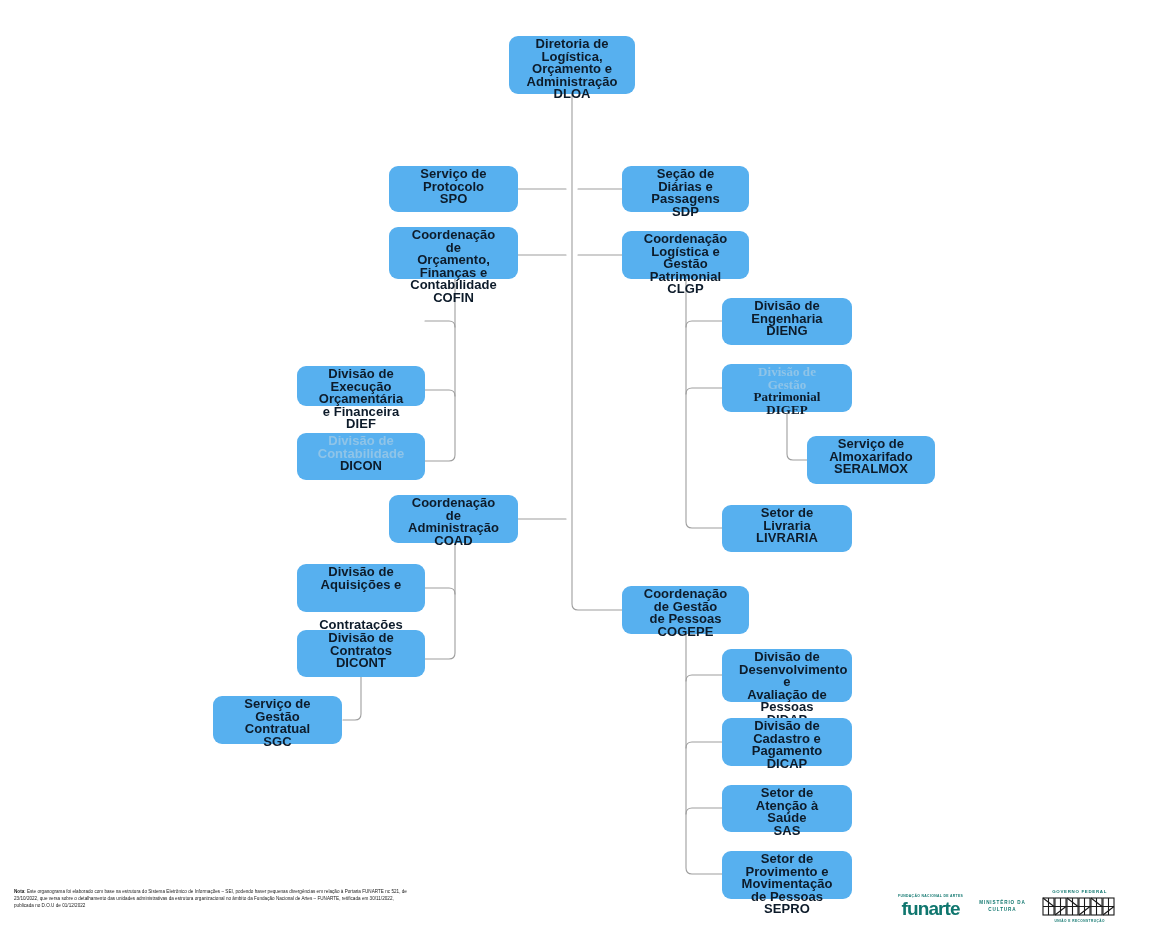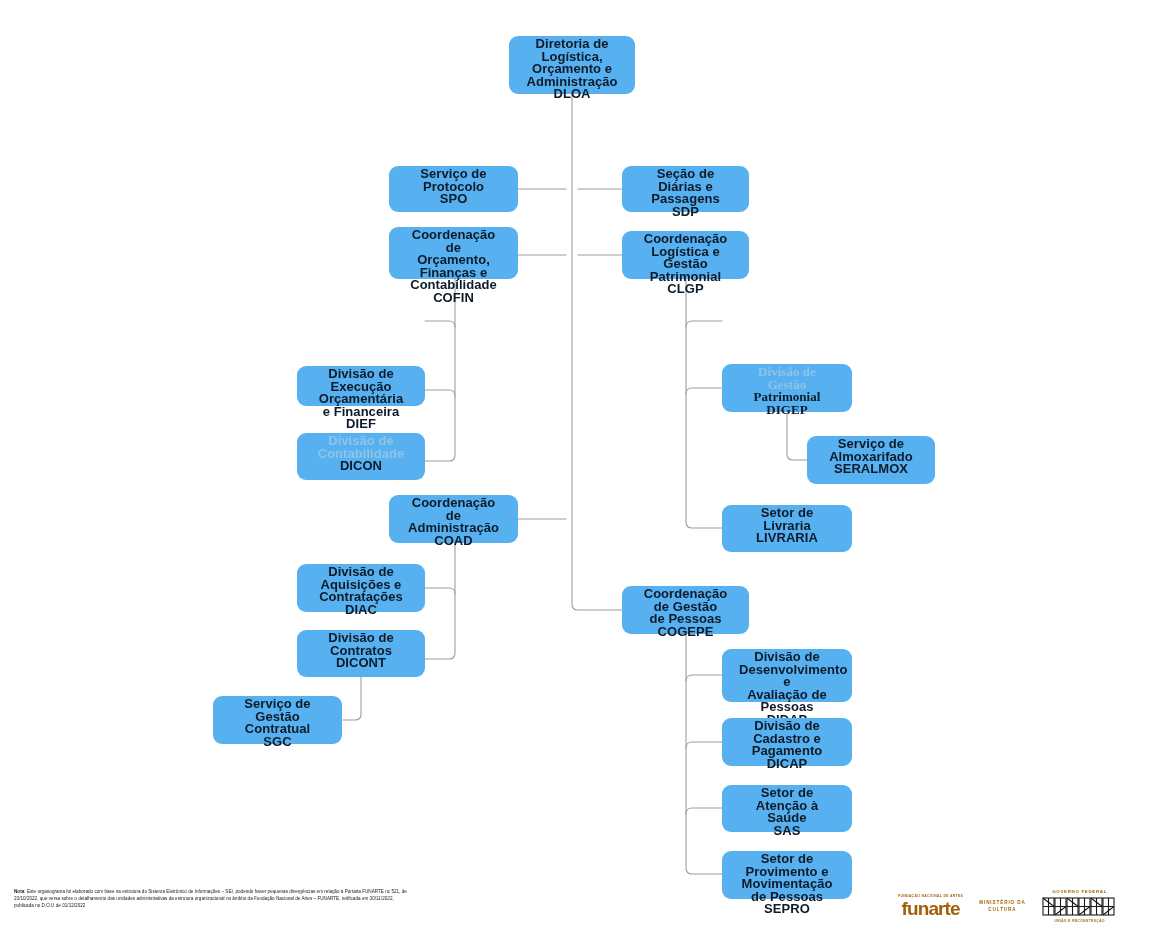--- a/index.html
+++ b/index.html
@@ -66,21 +66,21 @@
     position: absolute;
     left: 898px;
     top: 884px;
     width: 240px;
     height: 44px;
     display: flex;
     align-items: center;
     justify-content: flex-start;
     gap: 16px;
   }
-  .logo-block { display: flex; flex-direction: column; align-items: center; color: #a16207; }
+  .logo-block { display: flex; flex-direction: column; align-items: center; color: #0f766e; }
   .logo-funarte-top {
     font-size: 3.4px;
     letter-spacing: 0.35px;
     font-weight: bold;
     margin-bottom: 1px;
   }
   .logo-funarte-word {
     font-size: 19px;
     font-weight: bold;
     letter-spacing: -0.9px;
@@ -170,20 +170,24 @@
     <span class="code">COFIN</span>
   </div>
 
   <div class="node" style="left:622px; top:231px; width:127px; height:48px;">
     <span class="ln">Coordenação Logística e</span>
     <span class="ln">Gestão Patrimonial</span>
     <span class="code">CLGP</span>
   </div>
 
 
+  <div class="node" style="left:722px; top:298px; width:130px; height:47px;">
+    <span class="ln">Divisão de Engenharia</span>
+    <span class="code">DIENG</span>
+  </div>
 
   <div class="node" style="left:297px; top:366px; width:128px; height:40px;">
     <span class="ln">Divisão de Execução</span>
     <span class="ln">Orçamentária e Financeira</span>
     <span class="code">DIEF</span>
   </div>
 
   <div class="node" style="left:722px; top:364px; width:130px; height:48px;font-family:Liberation Serif, serif;">
     <span class="ln muted">Divisão de Gestão</span>
     <span class="ln">Patrimonial</span>
@@ -204,21 +208,21 @@
     <span class="ln">Coordenação de</span>
     <span class="ln">Administração</span>
     <span class="code">COAD</span>
   </div>
 
   <div class="node" style="left:722px; top:505px; width:130px; height:47px;">
     <span class="ln">Setor de Livraria</span>
     <span class="code">LIVRARIA</span>
   </div>
 
-  <div class="node" style="left:297px; top:564px; width:128px; height:48px;">
+  <div class="node" style="left:297px; top:564px; width:128px; height:48px;gap:28px;">
     <span class="ln">Divisão de Aquisições e</span>
     <span class="ln">Contratações</span>
     <span class="code">DIAC</span>
   </div>
 
   <div class="node" style="left:622px; top:586px; width:127px; height:48px;">
     <span class="ln">Coordenação de Gestão</span>
     <span class="ln">de Pessoas</span>
     <span class="code">COGEPE</span>
   </div>

